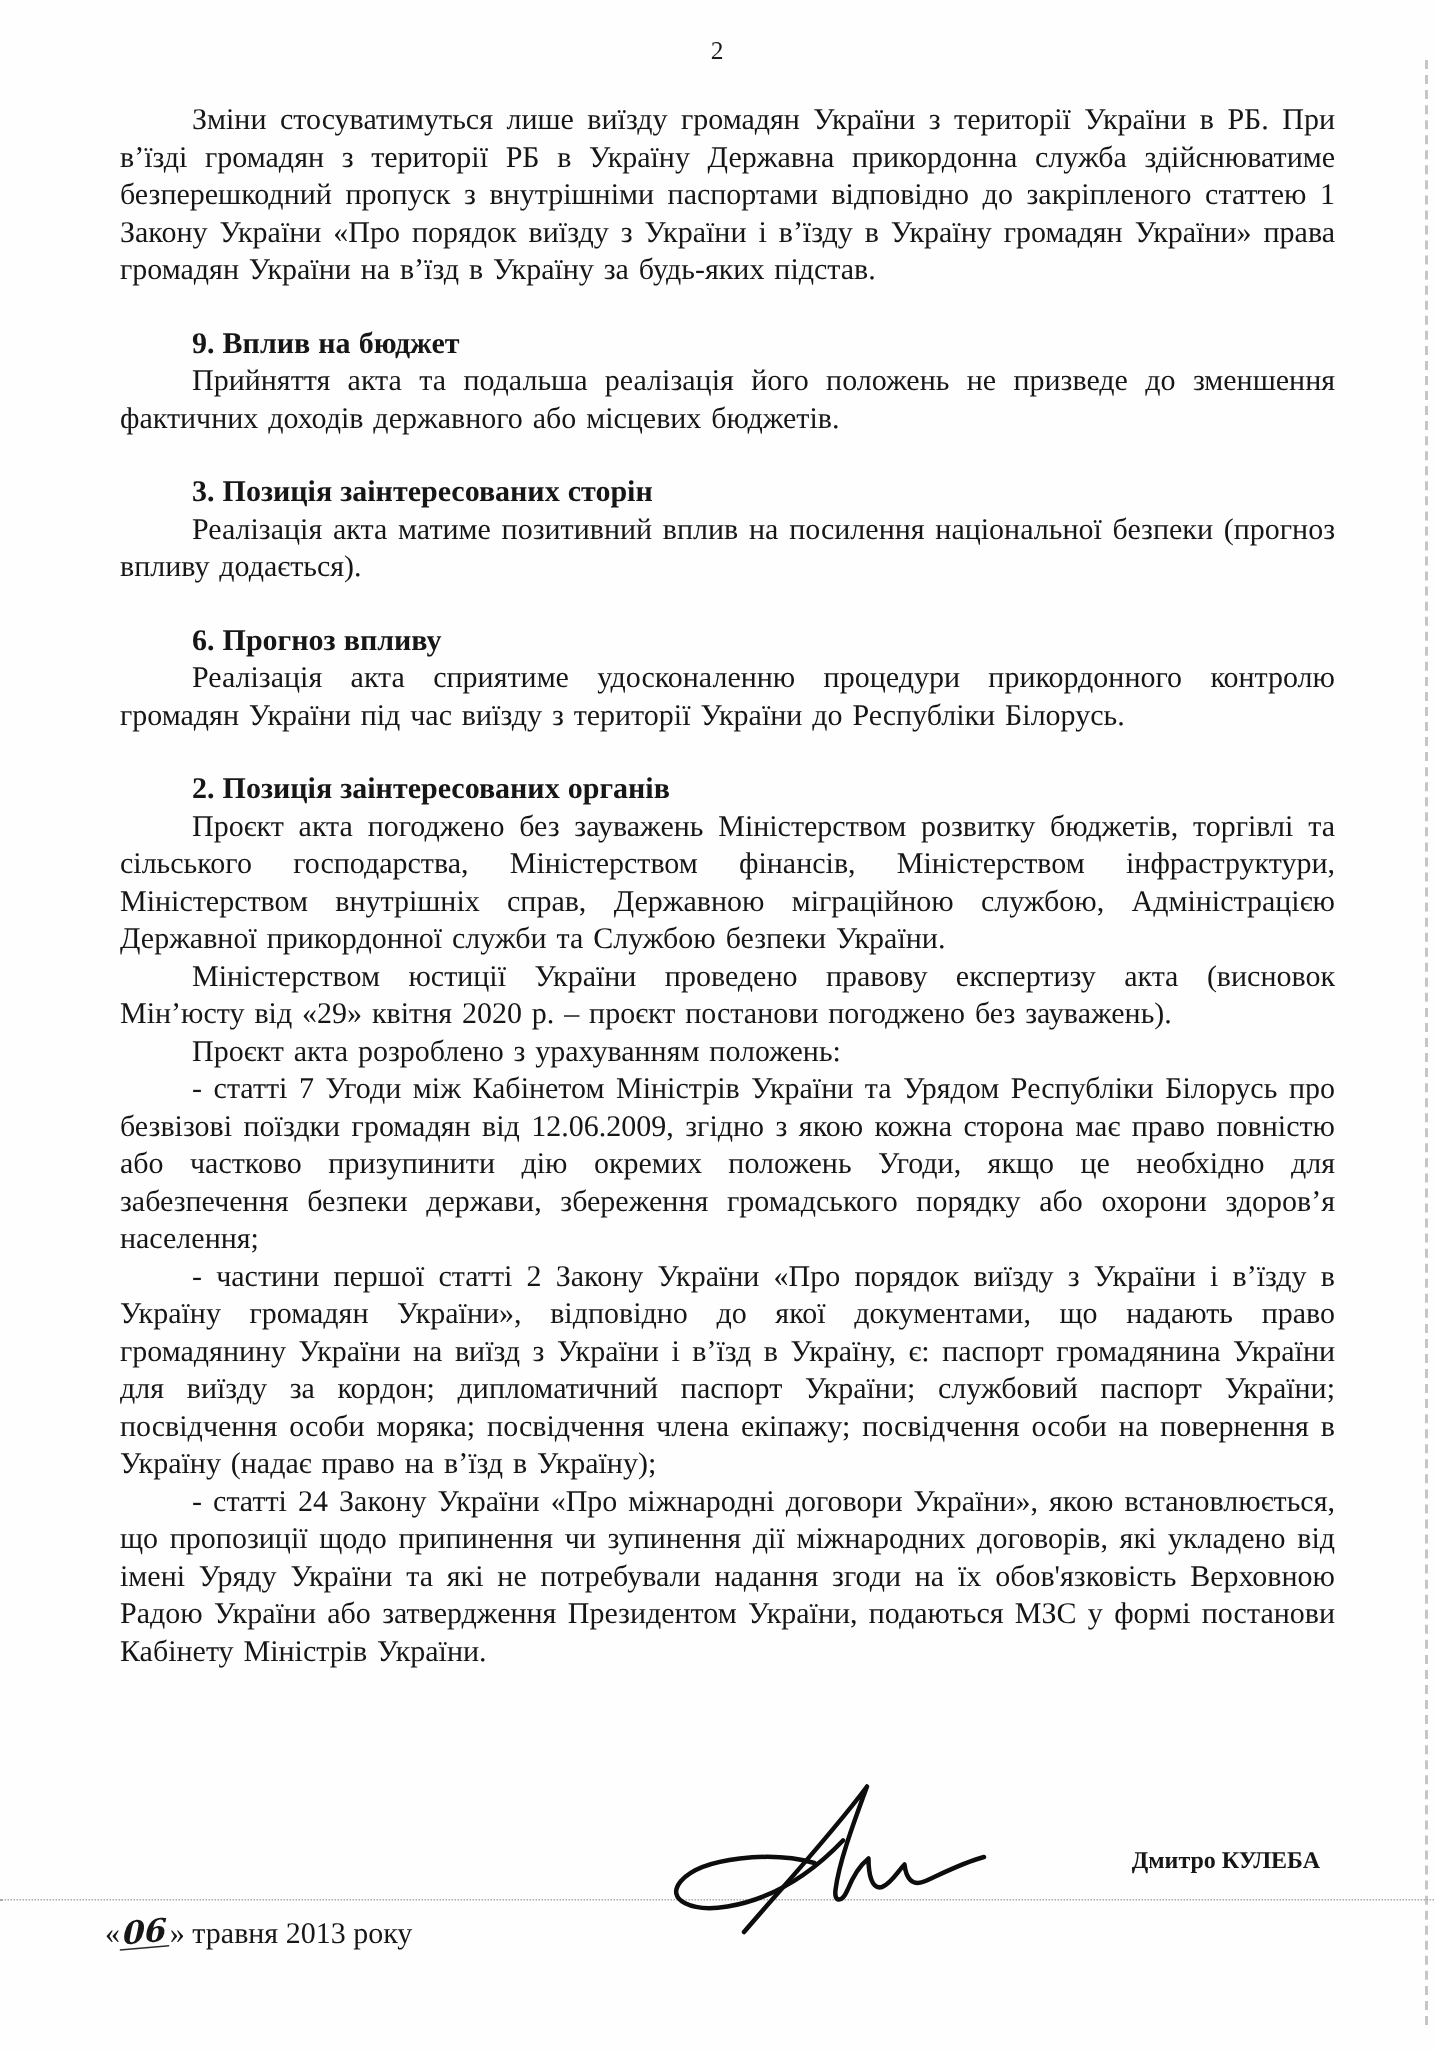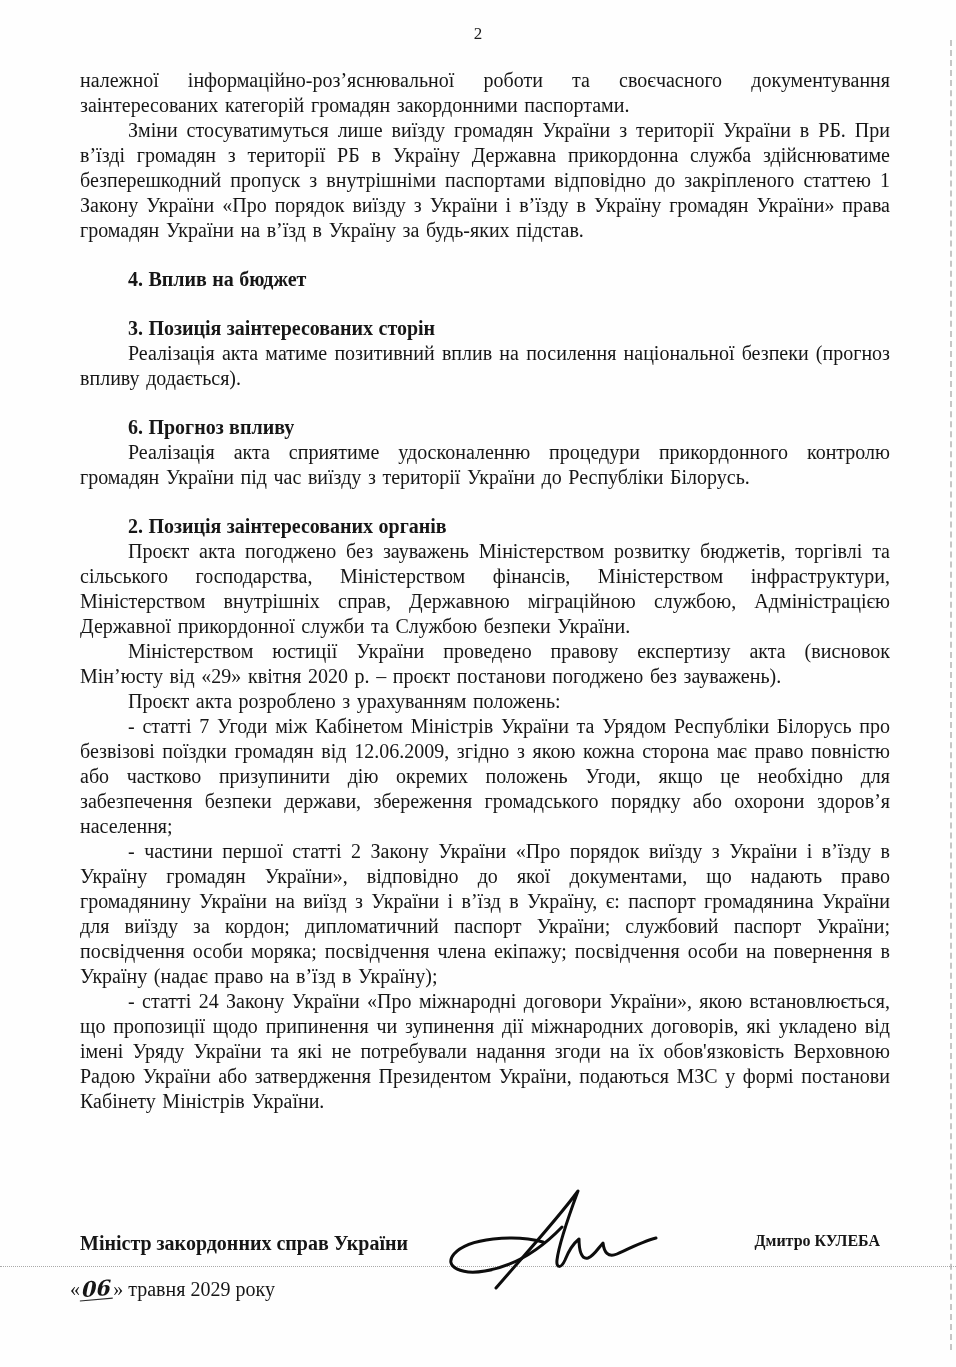--- a/index.html
+++ b/index.html
@@ -113,55 +113,54 @@
   }
 </style>
 </head>
 <body>
 
 <div class="page">
 
   <div class="page-number">2</div>
 
   <div class="content">
-    <p class="para no-indent">належної інформаційно-роз’яснювальної роботи та своєчасного документування заінтересованих категорій громадян закордонними паспортами.</p>
     <p class="para">Зміни стосуватимуться лише виїзду громадян України з території України в РБ. При в’їзді громадян з території РБ в Україну Державна прикордонна служба здійснюватиме безперешкодний пропуск з внутрішніми паспортами відповідно до закріпленого статтею 1 Закону України «Про порядок виїзду з України і в’їзду в Україну громадян України» права громадян України на в’їзд в Україну за будь-яких підстав.</p>
 
-    <p class="heading">4. Вплив на бюджет</p>
+    <p class="heading">9. Вплив на бюджет</p>
+    <p class="para">Прийняття акта та подальша реалізація його положень не призведе до зменшення фактичних доходів державного або місцевих бюджетів.</p>
 
     <p class="heading">3. Позиція заінтересованих сторін</p>
     <p class="para">Реалізація акта матиме позитивний вплив на посилення національної безпеки (прогноз впливу додається).</p>
 
     <p class="heading">6. Прогноз впливу</p>
     <p class="para">Реалізація акта сприятиме удосконаленню процедури прикордонного контролю громадян України під час виїзду з території України до Республіки Білорусь.</p>
 
     <p class="heading">2. Позиція заінтересованих органів</p>
     <p class="para">Проєкт акта погоджено без зауважень Міністерством розвитку бюджетів, торгівлі та сільського господарства, Міністерством фінансів, Міністерством інфраструктури, Міністерством внутрішніх справ, Державною міграційною службою, Адміністрацією Державної прикордонної служби та Службою безпеки України.</p>
     <p class="para">Міністерством юстиції України проведено правову експертизу акта (висновок Мін’юсту від «29» квітня 2020 р. – проєкт постанови погоджено без зауважень).</p>
 
     <p class="para">Проєкт акта розроблено з урахуванням положень:</p>
     <p class="para">- статті 7 Угоди між Кабінетом Міністрів України та Урядом Республіки Білорусь про безвізові поїздки громадян від 12.06.2009, згідно з якою кожна сторона має право повністю або частково призупинити дію окремих положень Угоди, якщо це необхідно для забезпечення безпеки держави, збереження громадського порядку або охорони здоров’я населення;</p>
     <p class="para">- частини першої статті 2 Закону України «Про порядок виїзду з України і в’їзду в Україну громадян України», відповідно до якої документами, що надають право громадянину України на виїзд з України і в’їзд в Україну, є: паспорт громадянина України для виїзду за кордон; дипломатичний паспорт України; службовий паспорт України; посвідчення особи моряка; посвідчення члена екіпажу; посвідчення особи на повернення в Україну (надає право на в’їзд в Україну);</p>
     <p class="para">- статті 24 Закону України «Про міжнародні договори України», якою встановлюється, що пропозиції щодо припинення чи зупинення дії міжнародних договорів, які укладено від імені Уряду України та які не потребували надання згоди на їх обов'язковість Верховною Радою України або затвердження Президентом України, подаються МЗС у формі постанови Кабінету Міністрів України.</p>
   </div>
 
   <div class="signature-area">
     <div class="scan-dotted-line"></div>
 
-    <div class="sig-role">Міністр закордонних справ України</div>
 
     <svg class="sig-svg" viewBox="0 0 220 115" fill="none" xmlns="http://www.w3.org/2000/svg">
       <path d="M 103 62 C 75 54, 28 58, 14 74 C 3 87, 22 95, 45 91 C 75 86, 100 70, 122 47" stroke="#0d0d0d" stroke-width="3" stroke-linecap="round" fill="none"></path>
       <path d="M 56 108 C 80 80, 115 42, 138 11 C 128 38, 119 63, 117 80 C 116 88, 121 89, 125 80
                C 129 70, 134 63, 139 59 C 139 69, 141 80, 148 78 C 154 76, 159 67, 163 63
                C 164 72, 168 78, 177 74 C 190 68, 204 61, 216 58" stroke="#0d0d0d" stroke-width="3" stroke-linecap="round" stroke-linejoin="round" fill="none"></path>
     </svg>
 
     <div class="sig-name">Дмитро КУЛЕБА</div>
 
     <div class="date-line">
-      <span>«</span><span class="hand-day">06</span><span>»</span><span> травня 2029 року</span>
+      <span>«</span><span class="hand-day">06</span><span>»</span><span> травня 2013 року</span>
     </div>
   </div>
 
   <div class="scan-right-edge"></div>
 
 </div>
 
 </body></html>

